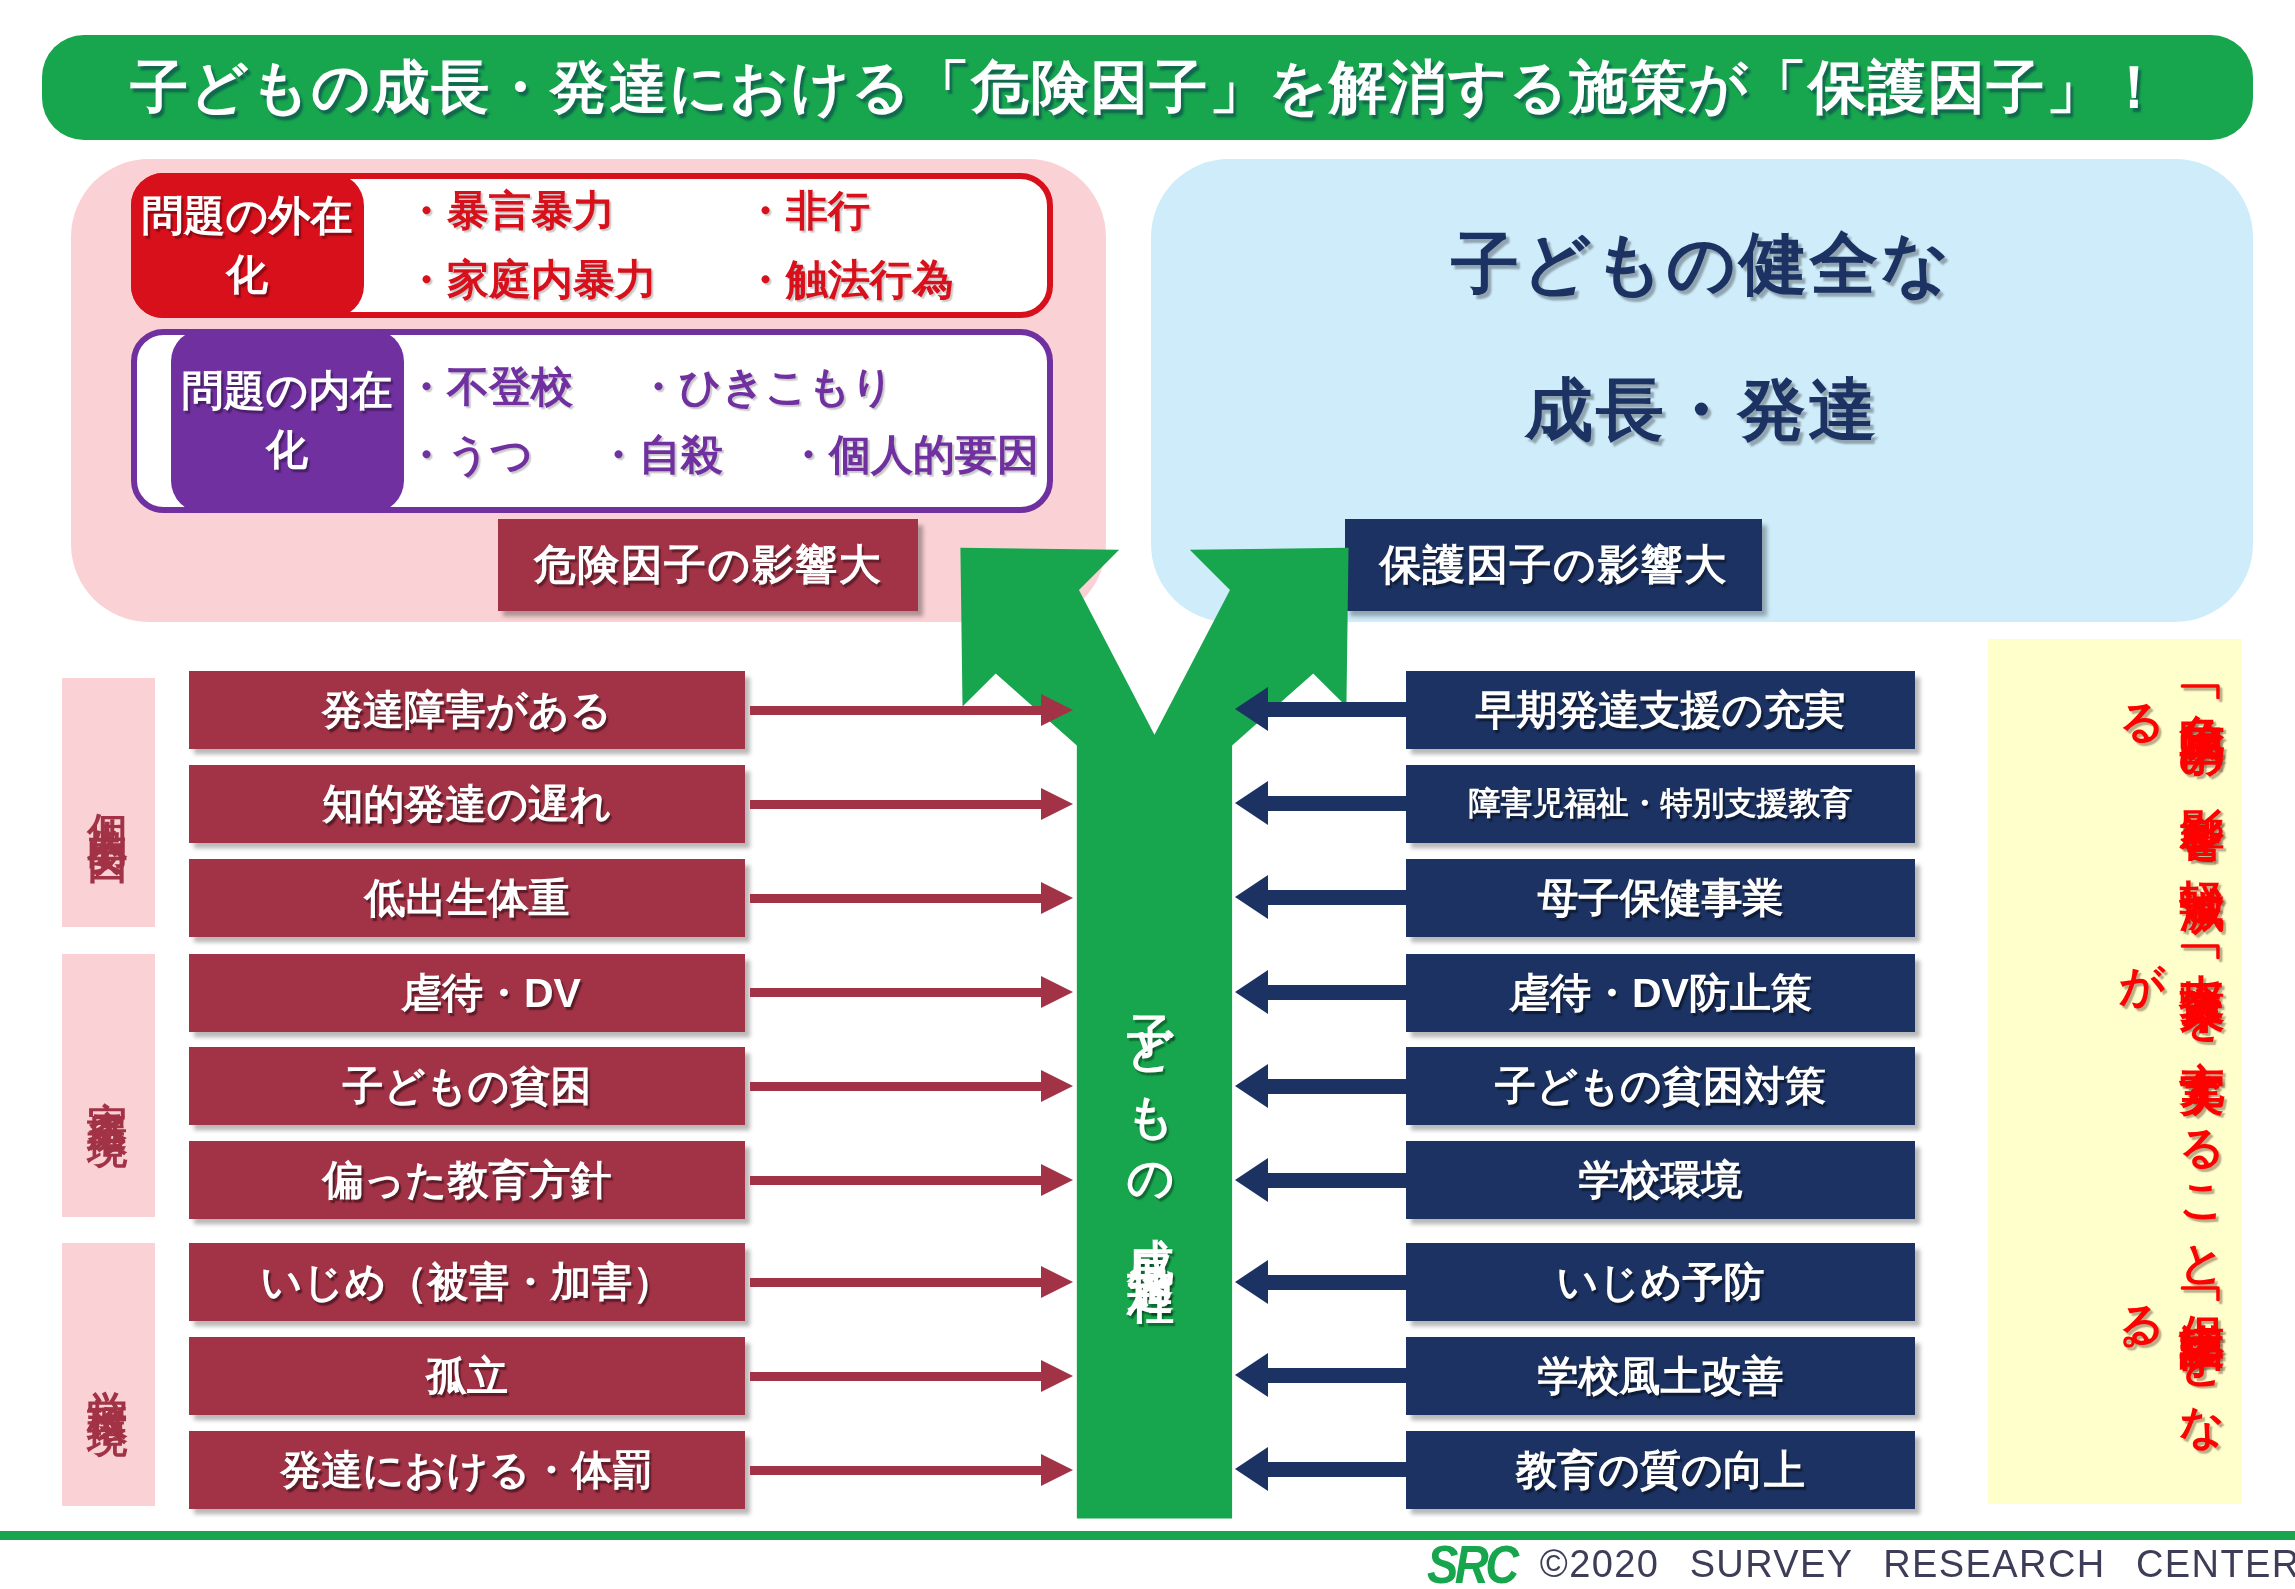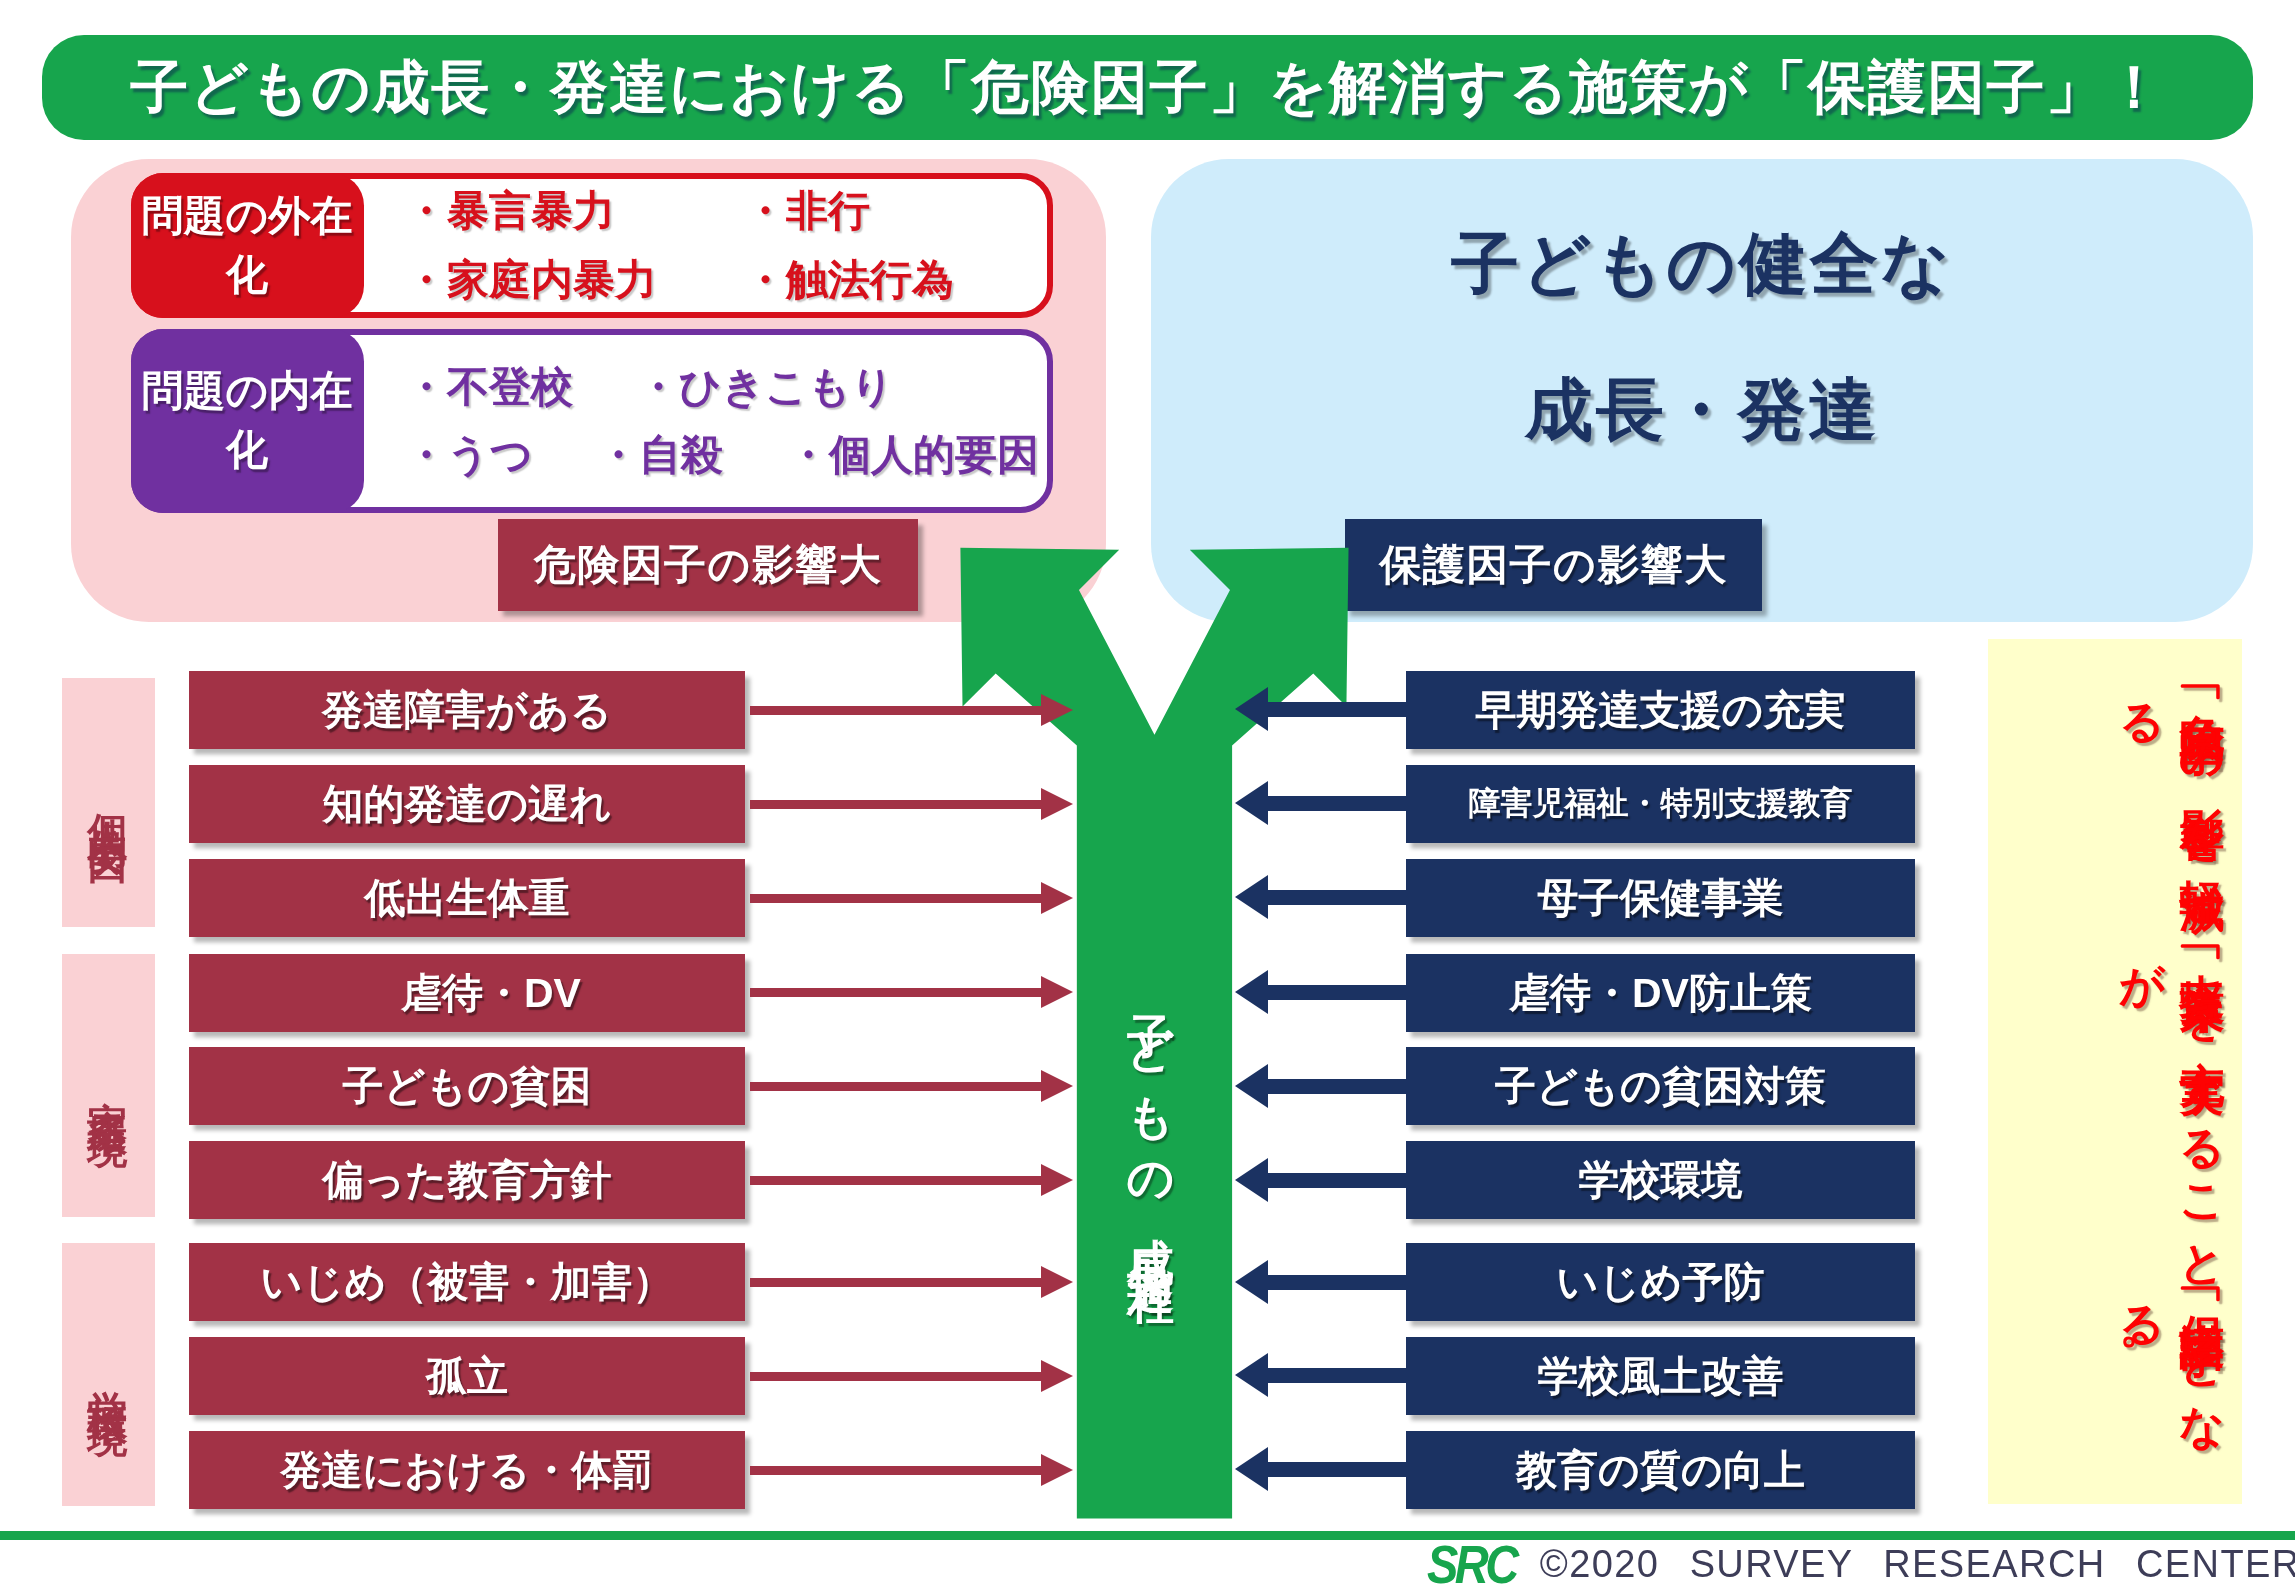--- a/index.html
+++ b/index.html
@@ -30,21 +30,21 @@
   .problem-box{position:absolute;left:60px;width:922px;background:#fff;border-radius:32.5px;}
   .problem-box.ext{top:14px;height:145px;border:6.4px solid var(--bright-red);}
   .problem-box.int{top:170px;height:184px;border:6.4px solid var(--purple);}
   .problem-label{
     position:absolute;left:-6.4px;top:-6.4px;bottom:-6.4px;width:233px;border-radius:32.5px;
     display:flex;align-items:center;justify-content:center;text-align:center;
     color:#fff;font-size:42px;font-weight:bold;line-height:1.4;
     text-shadow:2.1px 2.8px 1.4px rgba(0,0,0,.35);
   }
   .problem-box.ext .problem-label{background:var(--bright-red);}
-  .problem-box.int .problem-label{background:var(--purple);}
+  .problem-box.int .problem-label{background:var(--purple);margin-left:40px;}
   .problem-items{
     position:absolute;left:247px;right:14px;top:0;bottom:0;
     display:flex;flex-direction:column;justify-content:center;gap:12.7px;padding-left:21px;
   }
   .problem-line{display:flex;}
   .problem-box.ext .problem-line > span{flex:0 0 339px;}
   .problem-box.int .problem-line > span{margin-right:64px;}
   .problem-items span{
     font-size:42px;font-weight:bold;white-space:nowrap;
     text-shadow:2.1px 2.1px 1.4px rgba(0,0,0,.22);

